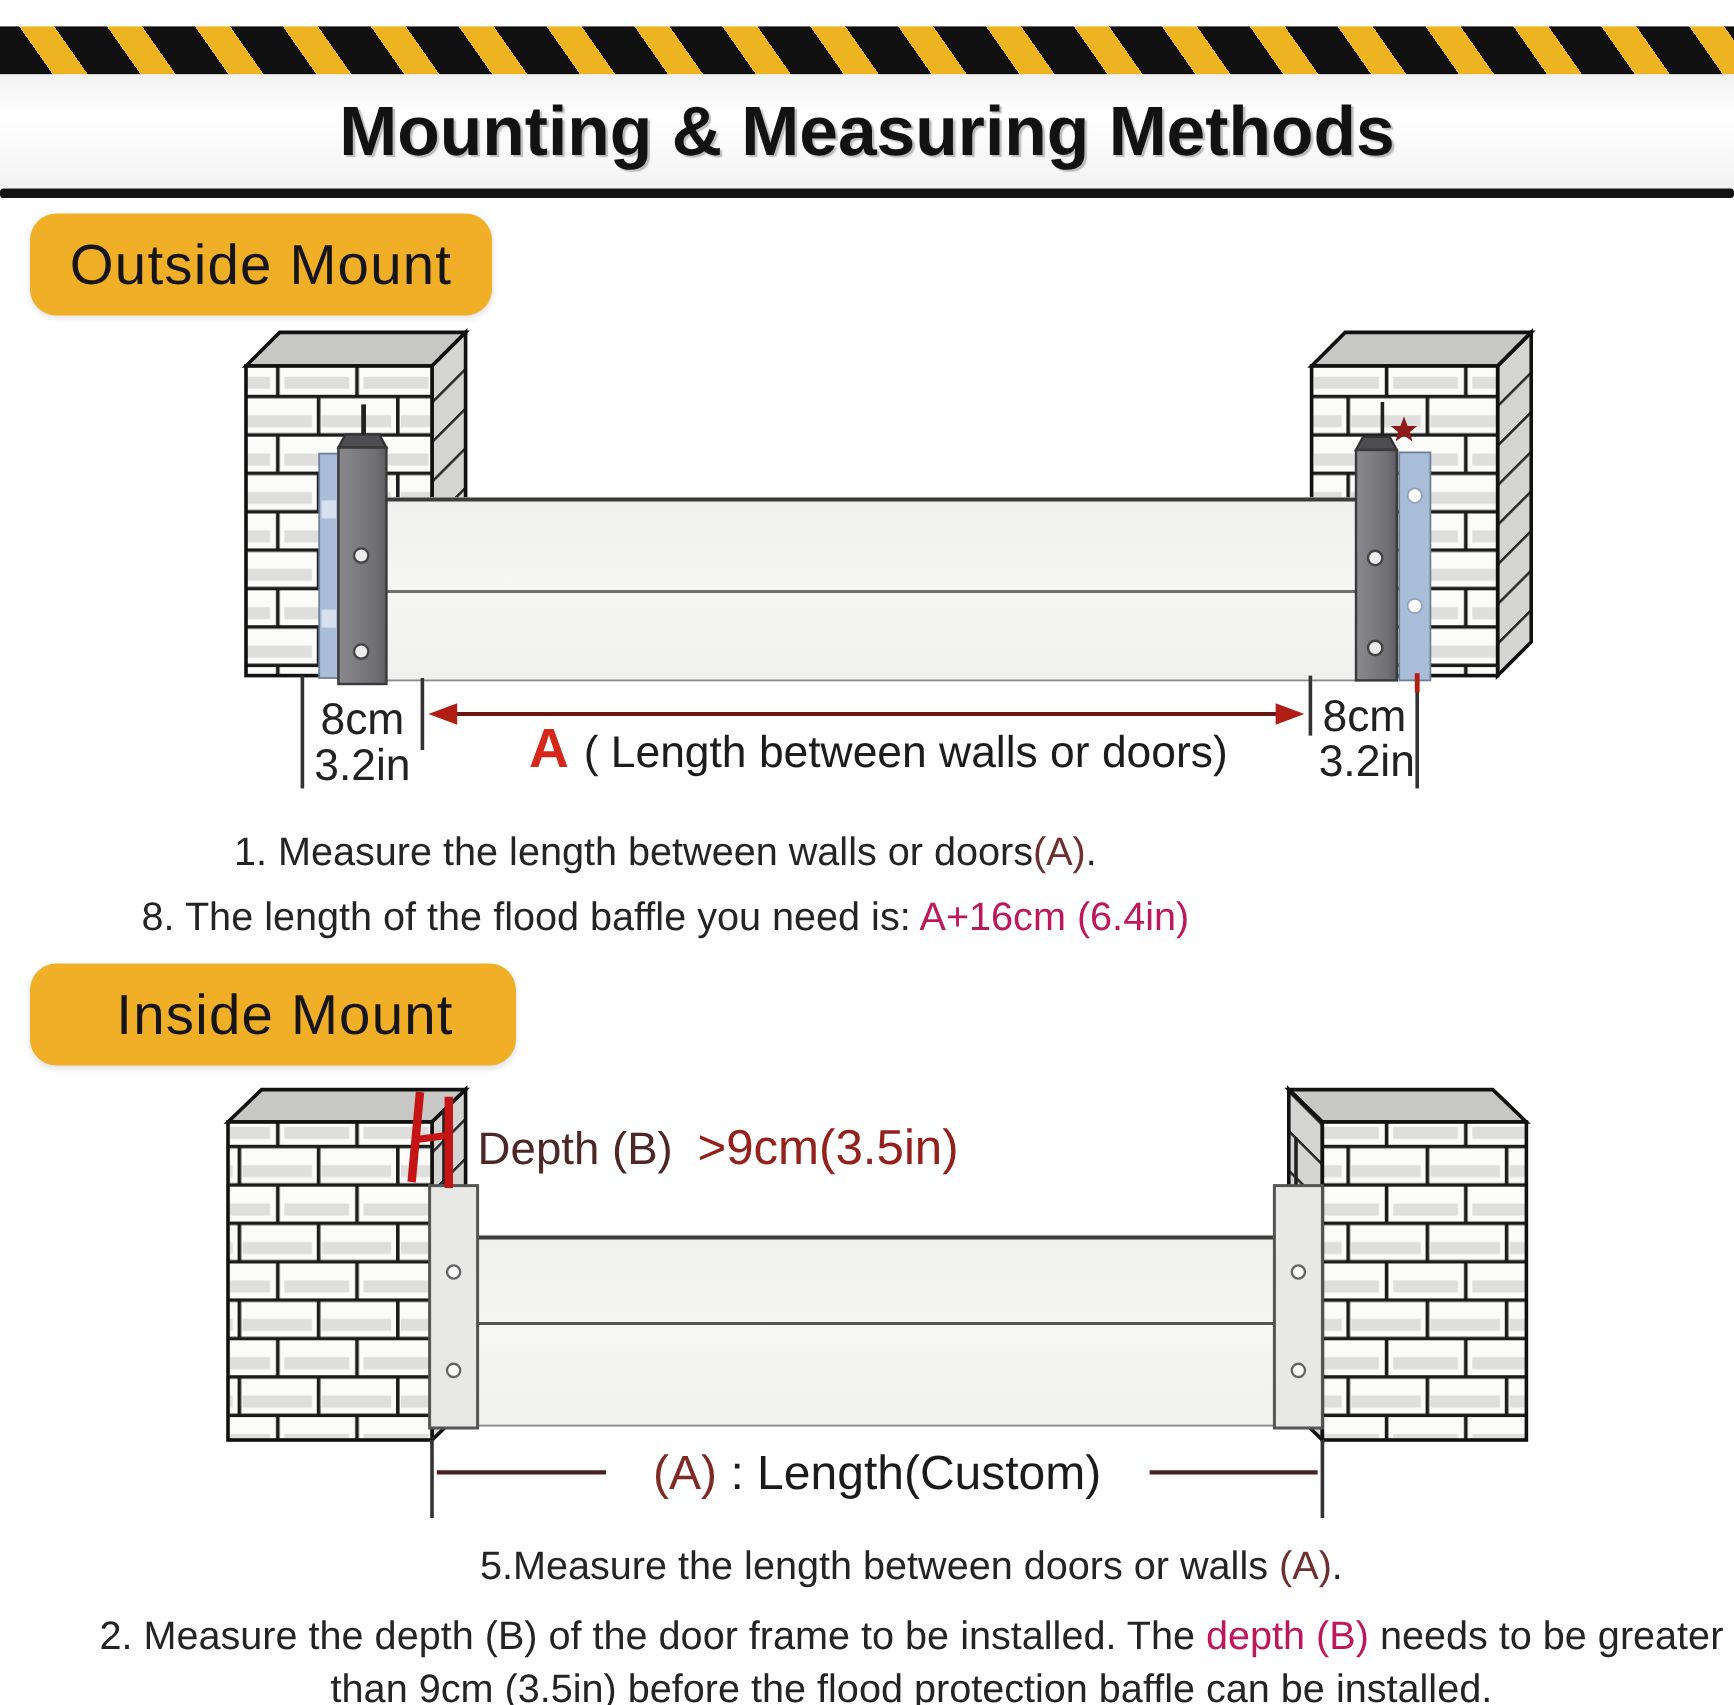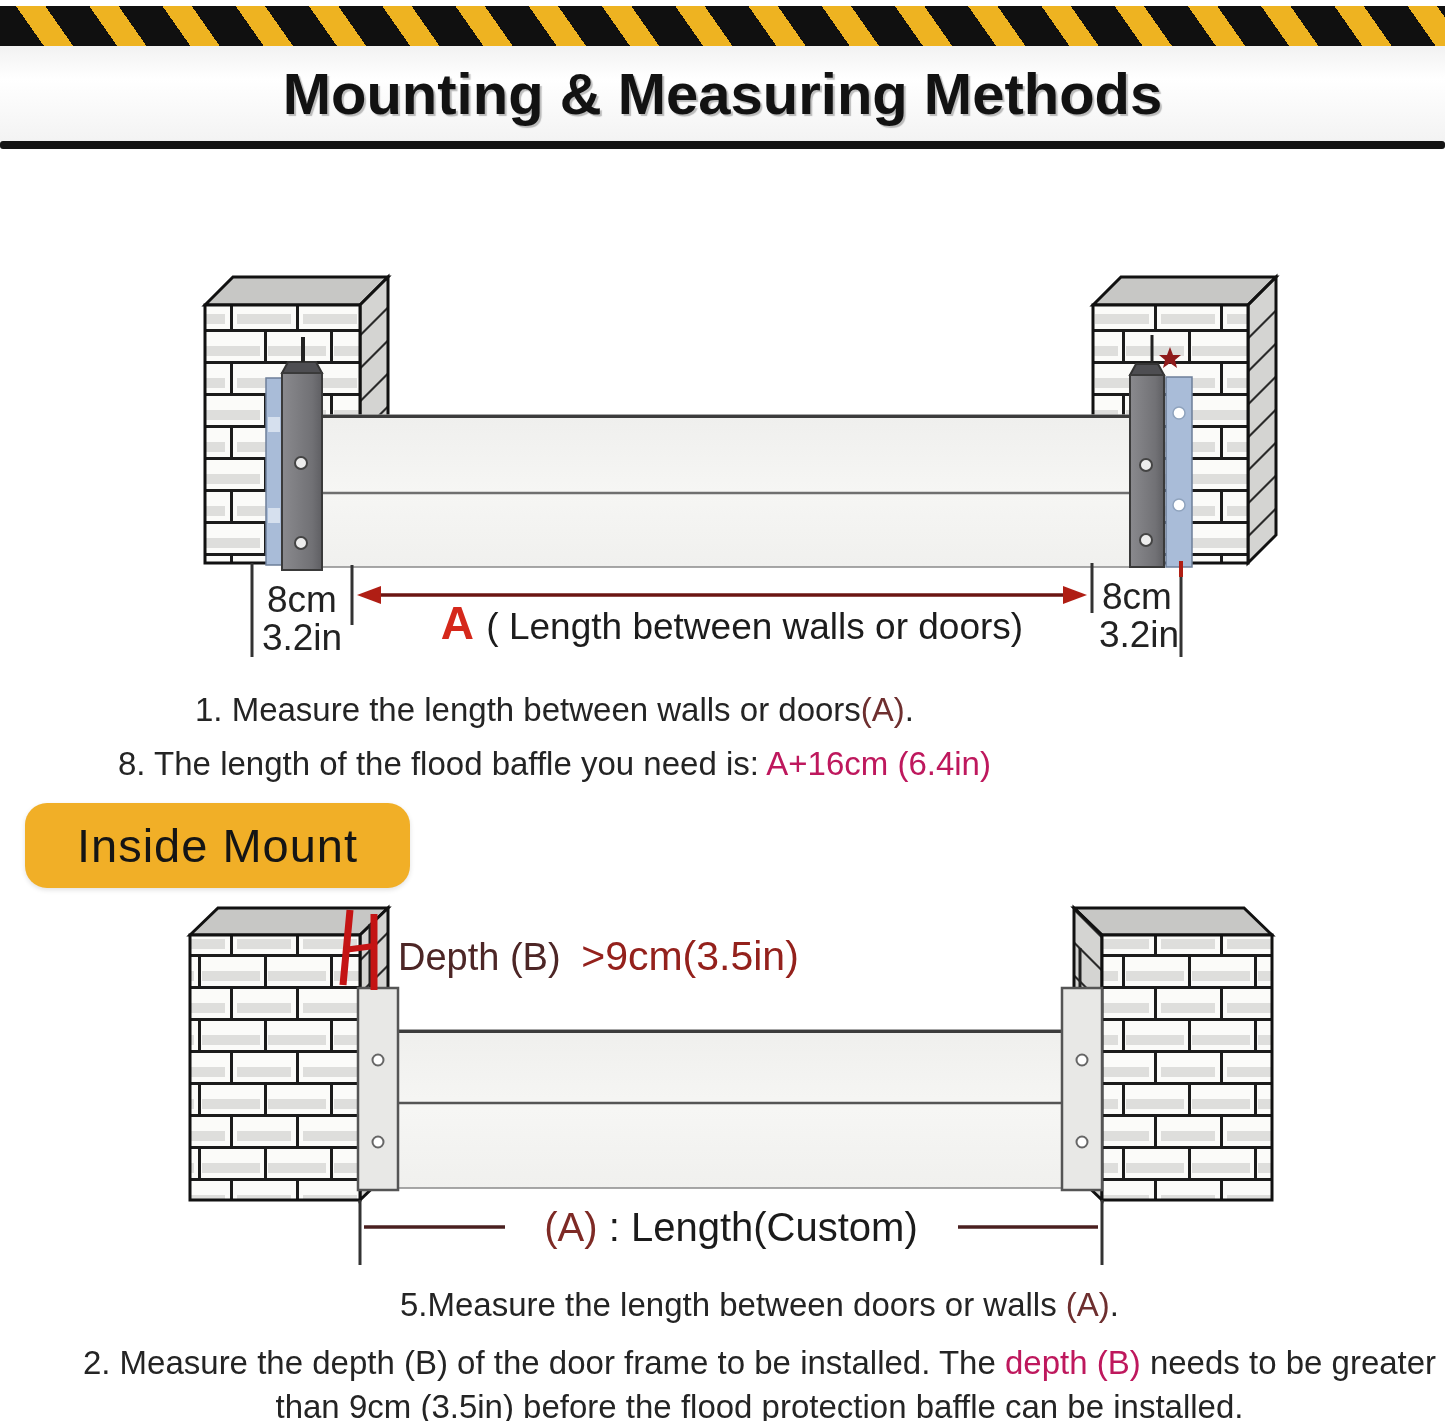--- a/index.html
+++ b/index.html
@@ -1,20 +1,20 @@
 <!DOCTYPE html>
 <html><head>
 <meta charset="utf-8">
 <style>
   html,body{margin:0;padding:0;background:#ffffff;}
   .page{position:relative;width:1445px;height:1421px;background:#ffffff;overflow:hidden;
         font-family:"Liberation Sans", sans-serif;}
 
   
-  .banner{position:absolute;left:0;top:0;width:1445px;height:149px;}
+  .banner{position:absolute;left:0;top:16px;width:1445px;height:149px;}
   .hazard{position:absolute;left:0;top:6px;width:1445px;height:40px;
           background:repeating-linear-gradient(55deg,#101010 0 36px,#EEB321 36px 60px);}
   .titleband{position:absolute;left:0;top:46px;width:1445px;height:95px;
              background:linear-gradient(#f2f2f2,#ffffff 35%,#f3f3f3);
              display:flex;align-items:center;justify-content:center;}
   .title{font-size:58px;font-weight:700;color:#121212;letter-spacing:0px;
          text-shadow:2px 2px 1px rgba(110,110,110,.45);}
   .blackrule{position:absolute;left:0;top:141px;width:1445px;height:8px;background:#141414;border-radius:3px;}
 
   
@@ -40,20 +40,23 @@
 <div class="page">
 
   <div class="banner">
     <div class="hazard"></div>
     <div class="titleband">
       <div class="title">Mounting &amp; Measuring Methods</div>
     </div>
     <div class="blackrule"></div>
   </div>
 
+  <div class="pill" style="top:178px;">
+    <span>Outside Mount</span>
+  </div>
 
   <svg class="diagram" style="top:265px;" width="1445" height="395" viewBox="0 0 1445 395">
     <defs>
       <pattern id="brick" width="66" height="64" patternUnits="userSpaceOnUse">
         <rect width="66" height="64" fill="#FBFBF9"></rect>
         <rect x="4" y="17" width="58" height="10" fill="#DEDEDC"></rect>
         <rect x="0" y="49" width="27" height="10" fill="#DEDEDC"></rect>
         <rect x="39" y="49" width="27" height="10" fill="#DEDEDC"></rect>
         <path d="M0 1.5 H66 M0 33.5 H66" stroke="#1b1b1b" stroke-width="3" fill="none"></path>
         <path d="M1.5 0 V33 M33.5 33 V64" stroke="#1b1b1b" stroke-width="3" fill="none"></path>
@@ -141,21 +144,21 @@
         <tspan dx="2">( Length between walls or doors)</tspan>
       </text>
     </g>
   </svg>
 
   <div class="steps" style="left:118px;top:688px;">
     <div class="step mb"><span>1. Measure the length between walls or doors</span><span class="hl-dim">(A)</span><span>.</span></div>
     <div class="step"><span>8. The length of the flood baffle you need is: </span><span class="hl-red">A+16cm (6.4in)</span><span></span></div>
   </div>
 
-  <div class="pill" style="top:803px;">
+  <div class="pill" style="top:803px;padding-left:20px;">
     <span>Inside Mount</span>
   </div>
 
   <svg class="diagram" style="top:890px;" width="1445" height="385" viewBox="0 0 1445 385">
 
     <g>
       <polygon points="190,45 218,18 388,18 360,45" fill="#C7C7C5" stroke="#111" stroke-width="3"></polygon>
       <polygon points="360,45 388,18 388,283 360,310" fill="url(#sideL)" stroke="#111" stroke-width="3"></polygon>
       <rect x="190" y="45" width="170" height="265" fill="url(#brick)" stroke="#111" stroke-width="3"></rect>
     </g>

